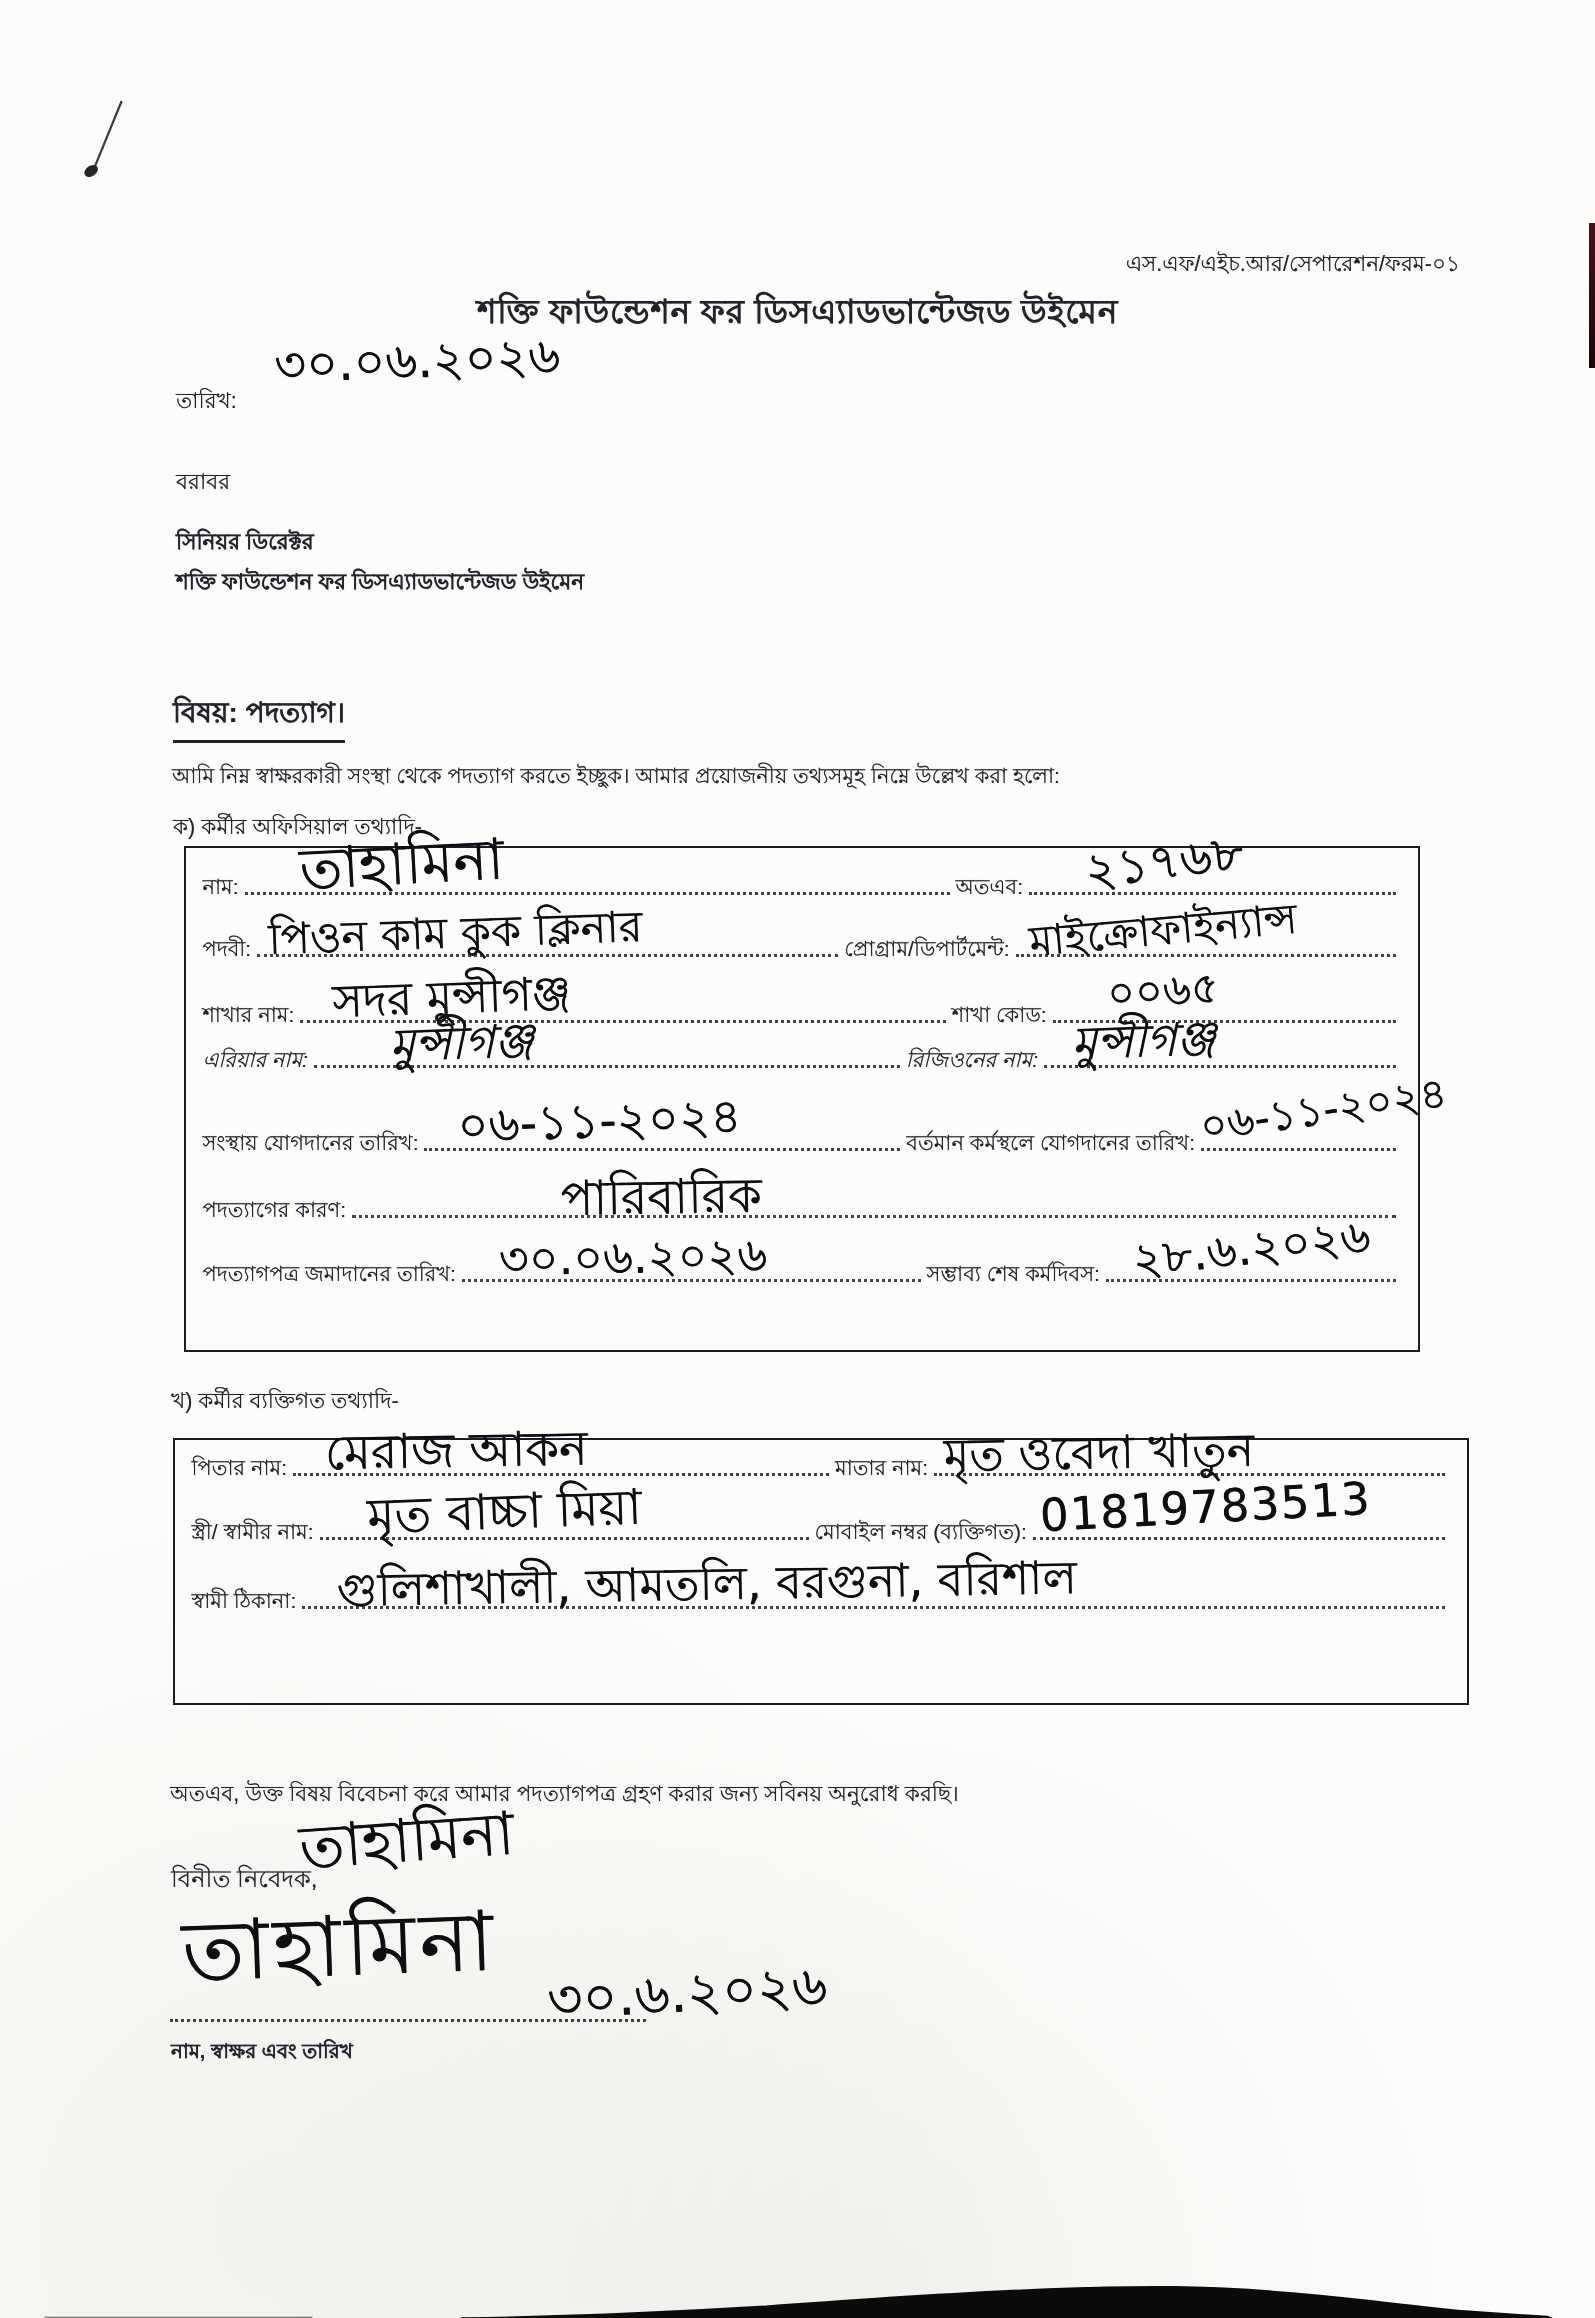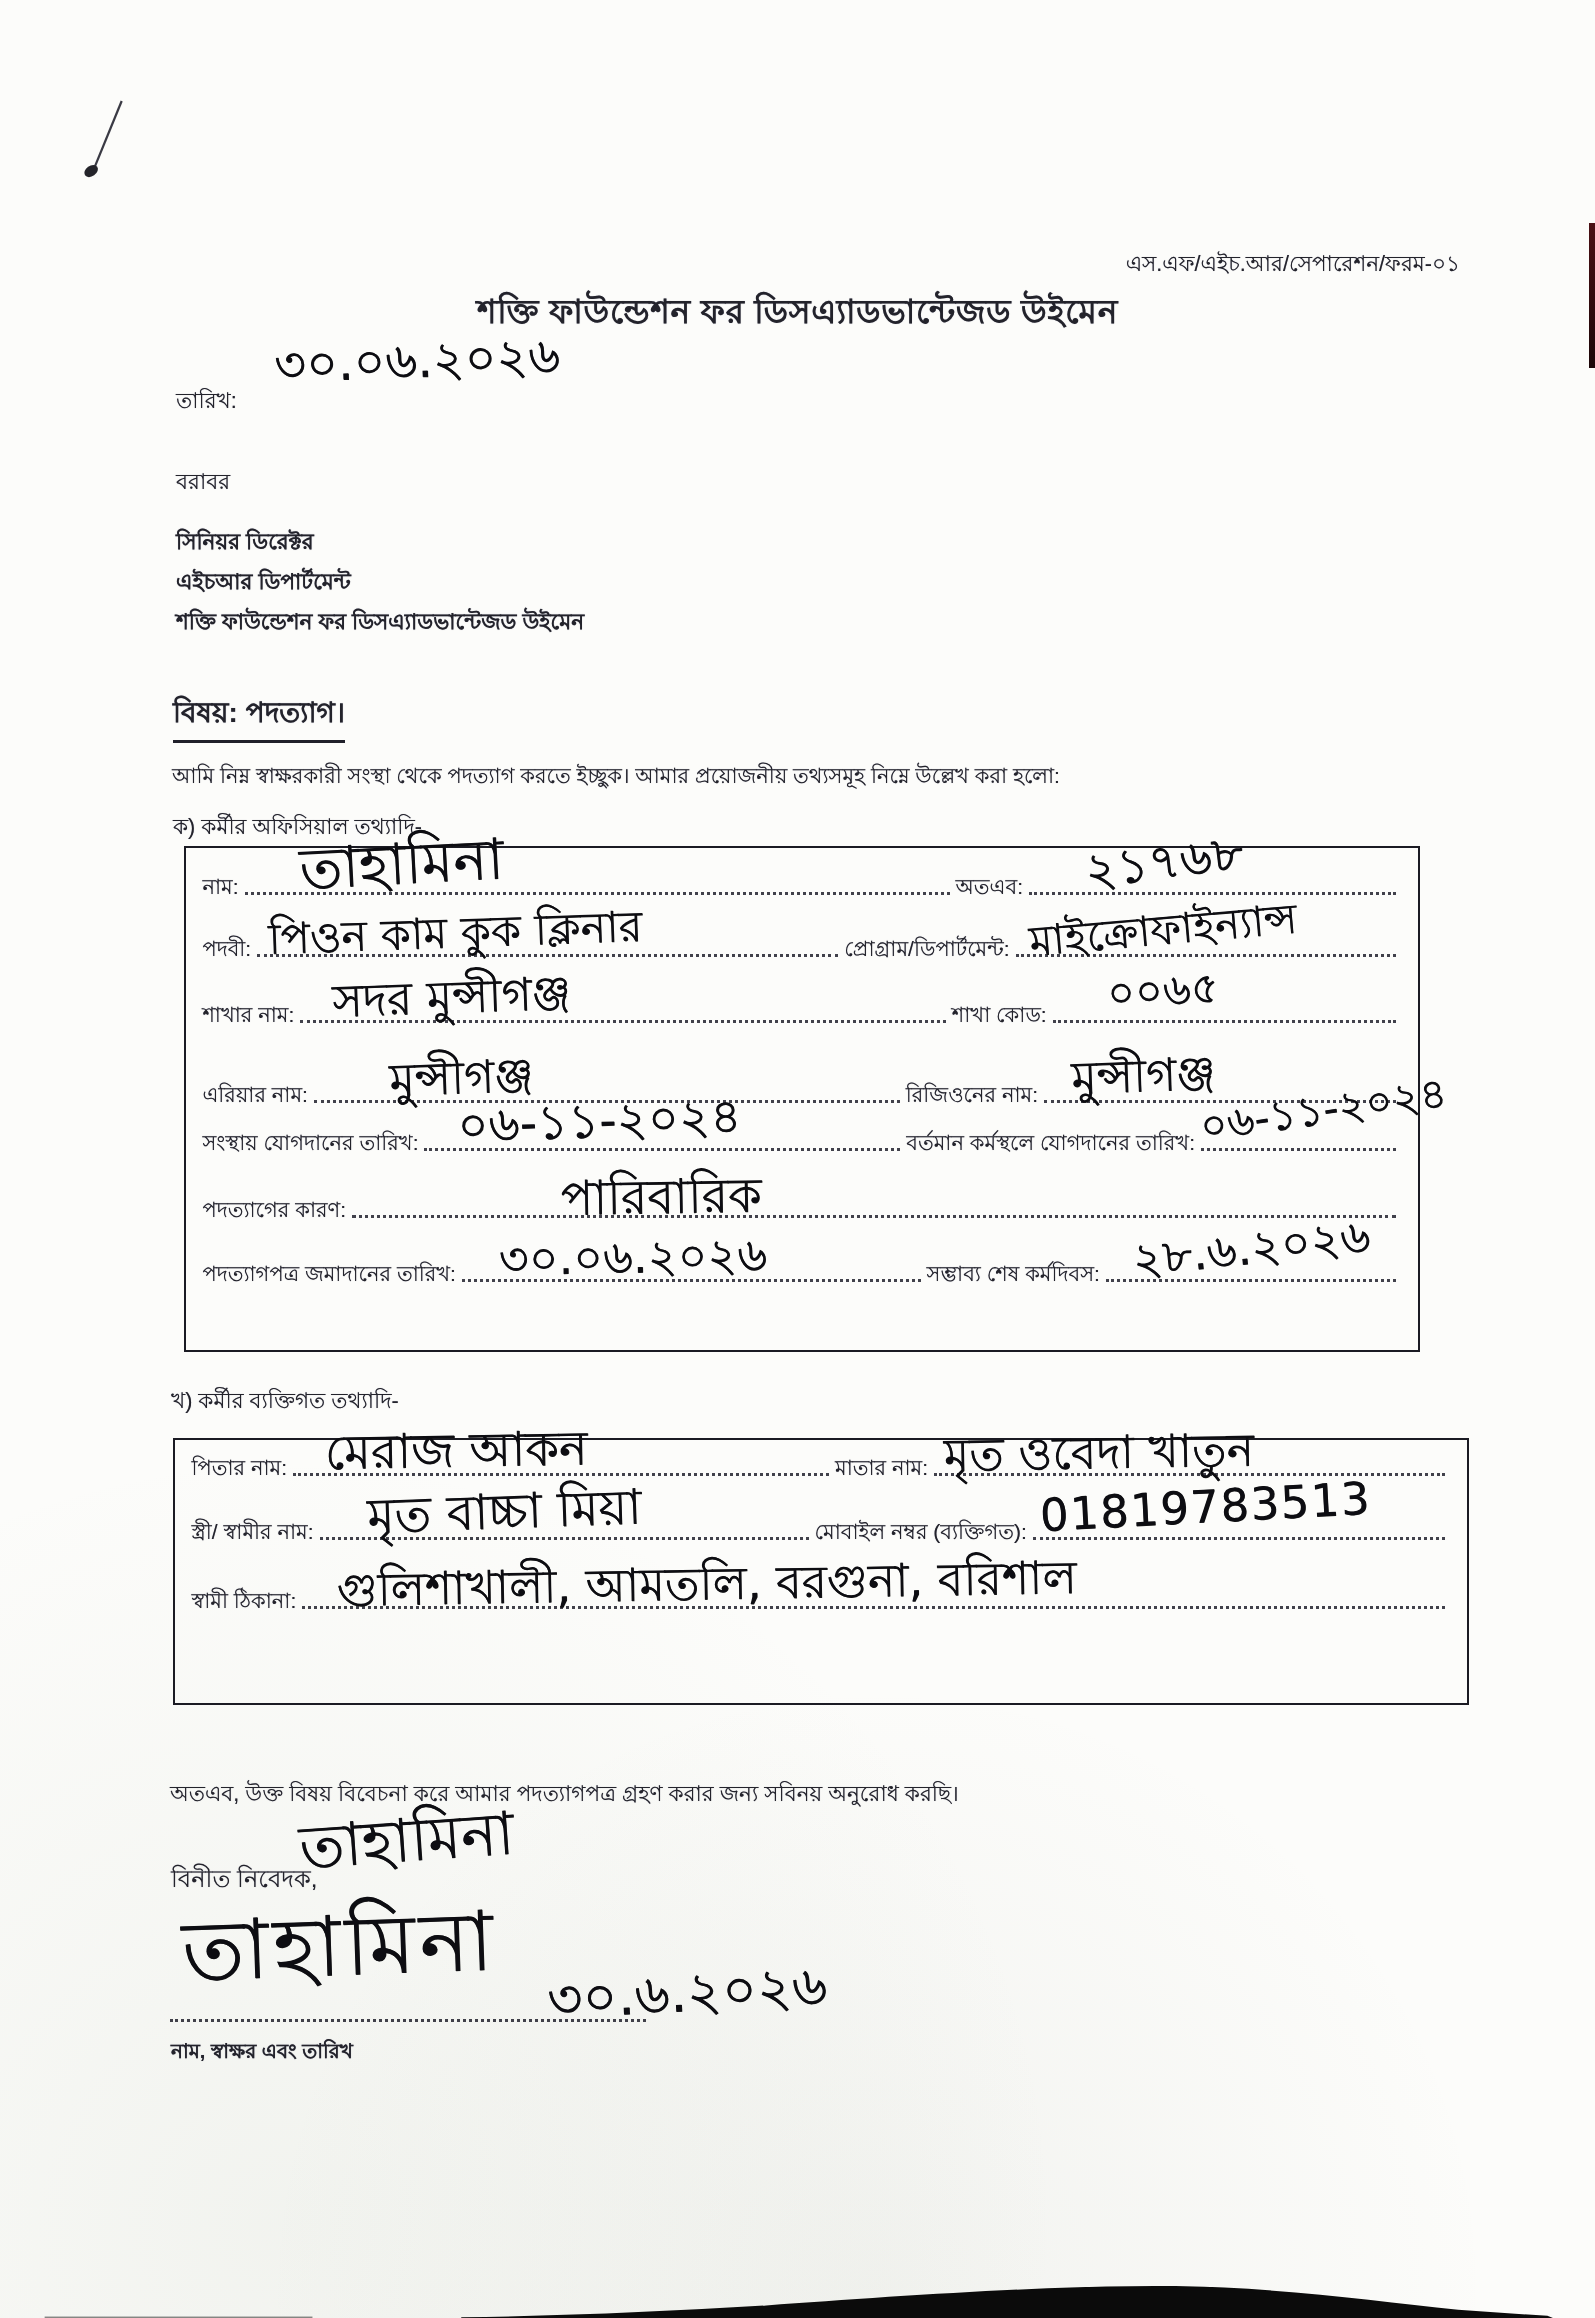--- a/index.html
+++ b/index.html
@@ -58,21 +58,20 @@
 
   <div class="abs print" style="top:286px;left:0;width:100%;text-align:center;font-size:33px;font-weight:bold;letter-spacing:0.7px;">শক্তি ফাউন্ডেশন ফর ডিসএ্যাডভান্টেজড উইমেন</div>
 
   <div class="abs print" style="top:384px;left:176px;font-size:21.6px;">তারিখ:</div>
   <div class="abs hw" style="top:336px;left:274px;font-size:49px;transform:rotate(-2deg);">৩০.০৬.২০২৬</div>
 
   <div class="abs print" style="top:465px;left:176px;font-size:21.6px;">বরাবর</div>
 
   <div class="abs print" style="top:522px;left:176px;font-size:21.6px;line-height:40px;font-weight:bold;">
     <div>সিনিয়র ডিরেক্টর</div>
-    <div>এইচআর ডিপার্টমেন্ট</div>
     <div>শক্তি ফাউন্ডেশন ফর ডিসএ্যাডভান্টেজড উইমেন</div>
   </div>
 
   <div class="abs print" style="top:691px;left:173px;font-size:28px;">
     <span class="subject">বিষয়: পদত্যাগ।</span>
   </div>
 
   <div class="abs print" style="top:760px;left:172px;width:1250px;font-size:21px;">আমি নিম্ন স্বাক্ষরকারী সংস্থা থেকে পদত্যাগ করতে ইচ্ছুক। আমার প্রয়োজনীয় তথ্যসমূহ নিম্নে উল্লেখ করা হলো:</div>
 
   <div class="abs print" style="top:810px;left:173px;font-size:21.6px;">ক) কর্মীর অফিসিয়াল তথ্যাদি-</div>
@@ -105,21 +104,21 @@
       <span class="lbl print">শাখার নাম:</span>
       <span class="dots" style="flex:1.6;">
         <span class="hw" style="left:5%;bottom:-4.5px;font-size:46px;transform:rotate(-2deg);">সদর মুন্সীগঞ্জ</span>
       </span>
       <span class="lbl print">শাখা কোড:</span>
       <span class="dots" style="flex:0.85;">
         <span class="hw" style="left:16%;bottom:4.5px;font-size:43px;transform:rotate(-3deg);">০০৬৫</span>
       </span>
     </div>
 
-    <div class="box-row" style="top:220px;">
+    <div class="box-row" style="top:185px;font-style:italic;">
       <span class="lbl print">এরিয়ার নাম:</span>
       <span class="dots" style="flex:1.5;">
         <span class="hw" style="left:13%;bottom:-3px;font-size:46px;transform:rotate(-2deg);">মুন্সীগঞ্জ</span>
       </span>
       <span class="lbl print">রিজিওনের নাম:</span>
       <span class="dots" style="flex:0.9;">
         <span class="hw" style="left:8%;bottom:-1.5px;font-size:46px;transform:rotate(-2deg);">মুন্সীগঞ্জ</span>
       </span>
     </div>
 

